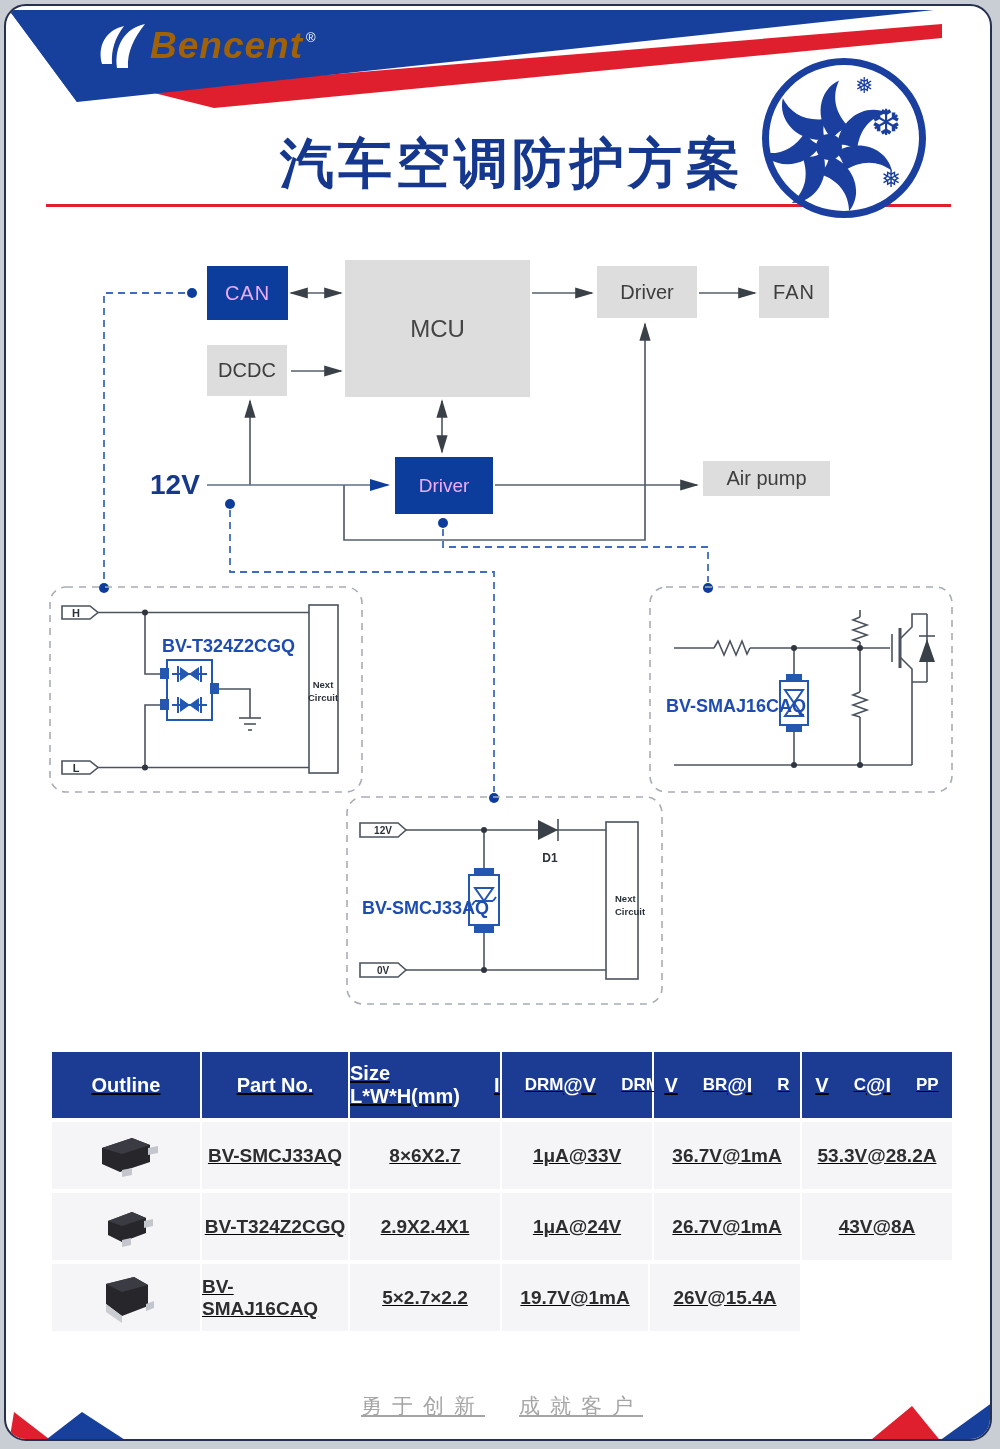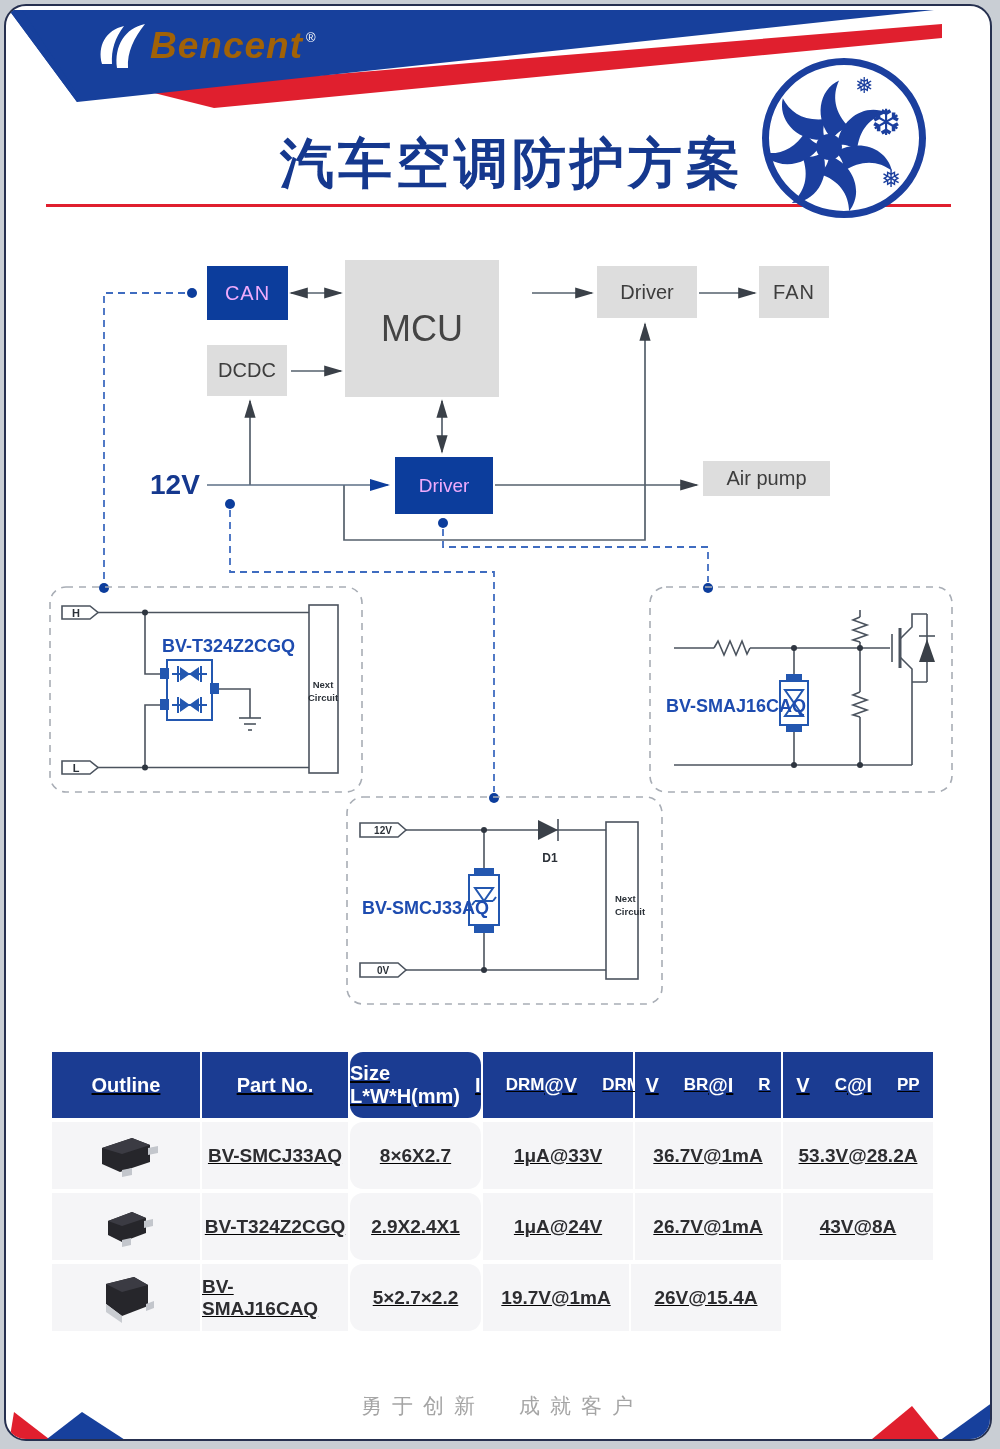--- a/index.html
+++ b/index.html
@@ -32,24 +32,24 @@
   .v12{left:144px;top:461px;width:60px;height:36px;color:#15388e;font-size:28px;
     font-weight:bold;display:flex;align-items:center;}
   
   .tbl{left:46px;top:1046px;width:900px;z-index:2;}
   .trow{display:flex;gap:2px;margin-bottom:4px;text-decoration:underline;}
   .tc{display:flex;align-items:center;justify-content:center;box-sizing:border-box;}
   .th{background:#1b3c92;color:#fff;font-weight:bold;font-size:20px;height:66px;}
   .th sub{font-size:17px;font-weight:bold;padding-left:25px;}
   .td{background:#f5f5f7;color:#2d2d30;font-weight:600;font-size:19px;height:67px;}
   .td.part{font-weight:bold;}
-  .c0{width:148px;} .c1{width:146px;} .c2{width:131px;border-radius:13px;} .c3{width:150px;} .c4{width:146px;} .c5{width:150px;}
+  .c0{width:148px;} .c1{width:146px;} .c2{width:150px;} .c3{width:150px;} .c4{width:146px;} .c5{width:150px;}
   
   .slogan{left:0;top:1386px;width:992px;text-align:center;color:#a5a5a5;
-    font-size:21px;letter-spacing:10px;z-index:2;}
+    font-size:21px;letter-spacing:10px;z-index:2;text-decoration:underline;}
   .slogan .gap{display:inline-block;width:34px;}
 </style>
 </head>
 <body>
 
 <div class="card">
 
   <svg class="vec" viewBox="0 0 1000 1449">
     <defs>
       <marker id="ad" viewBox="0 0 10 6" refX="9" refY="3" markerWidth="11" markerHeight="7" orient="auto-start-reverse">
@@ -242,21 +242,21 @@
           <use href="#bl" transform="rotate(309)"></use>
         <circle cx="0" cy="0" r="13"></circle>
       </g>
     </svg>
     <span class="flake" style="left:86px;top:10px;font-size:22px;">❅</span>
     <span class="flake" style="left:102px;top:40px;font-size:36px;">❆</span>
     <span class="flake" style="left:112px;top:102px;font-size:24px;">❅</span>
   </div>
 
   <div class="abs blk blue" style="left:201px;top:260px;width:81px;height:54px;letter-spacing:1px;">CAN</div>
-  <div class="abs blk" style="left:339px;top:254px;width:154px;height:137px;font-size:36px;color:#444;">MCU</div>
+  <div class="abs blk" style="left:339px;top:254px;width:185px;height:137px;font-size:24px;color:#444;">MCU</div>
   <div class="abs blk" style="left:201px;top:339px;width:80px;height:51px;">DCDC</div>
   <div class="abs blk" style="left:591px;top:260px;width:100px;height:52px;">Driver</div>
   <div class="abs blk" style="left:753px;top:260px;width:70px;height:52px;letter-spacing:1px;">FAN</div>
   <div class="abs blk blue" style="left:389px;top:451px;width:98px;height:57px;font-size:19px;">Driver</div>
   <div class="abs blk" style="left:697px;top:455px;width:127px;height:35px;">Air pump</div>
   <div class="abs v12">12V</div>
 
   <div class="abs tbl">
     <div class="trow">
       <div class="tc th c0">Outline</div>

